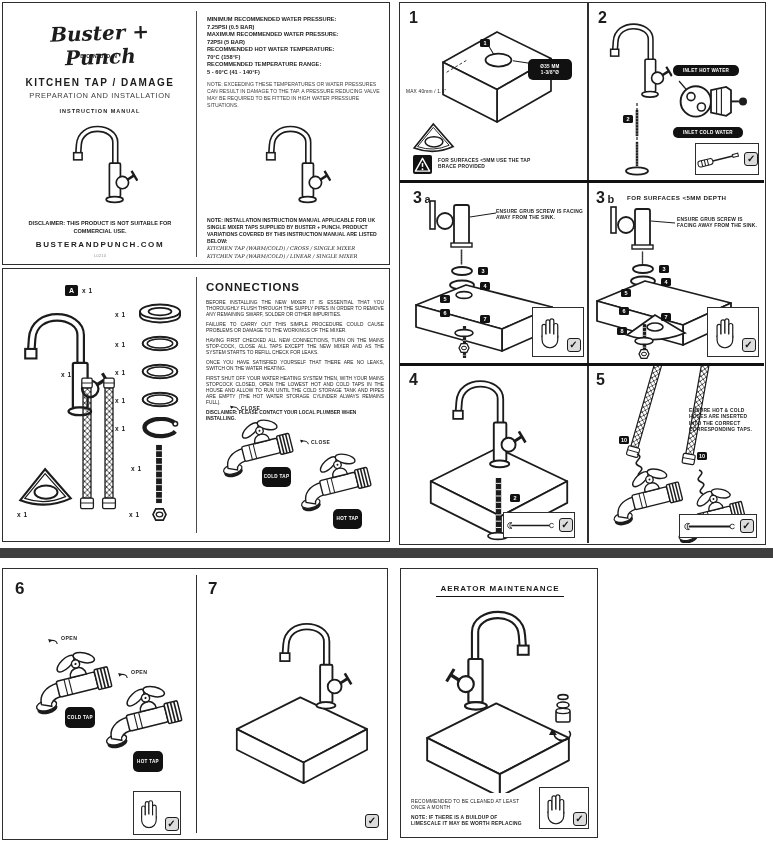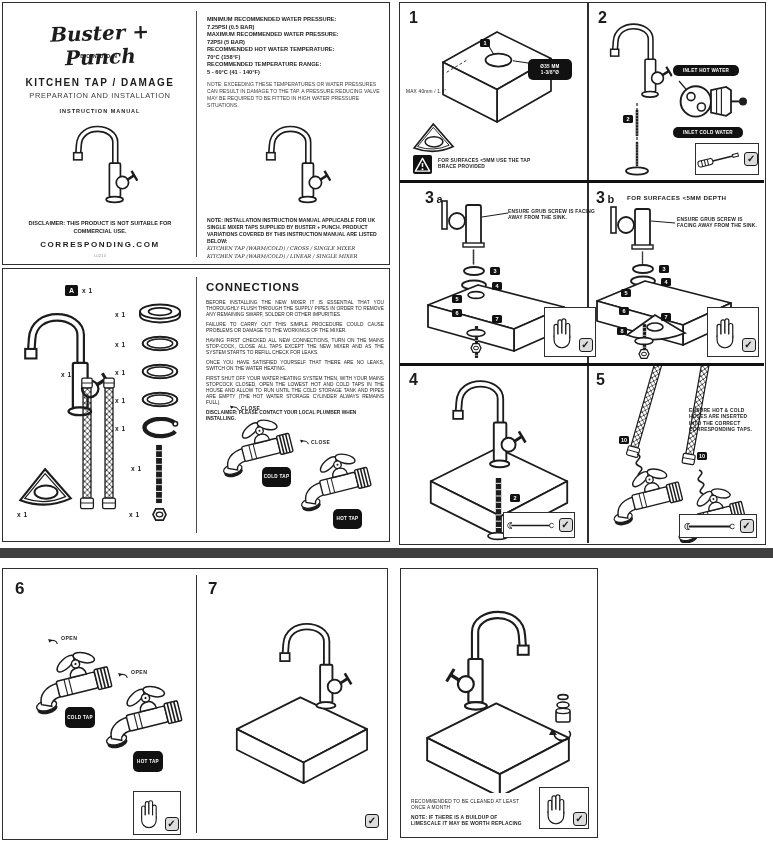--- a/index.html
+++ b/index.html
@@ -165,21 +165,21 @@
     <div class="vline" style="left:193px;top:8px;height:246px;"></div>
     <div class="abs logo ctr" style="left:10px;top:18px;width:174px;font-size:20px;">Buster + Punch</div>
     <div class="abs b ctr" style="left:10px;top:50px;width:174px;font-size:5px;letter-spacing:3px;">LONDON</div>
     <div class="abs b ctr" style="left:5px;top:74px;width:184px;font-size:10px;letter-spacing:1.5px;">KITCHEN TAP / DAMAGE</div>
     <div class="abs ctr" style="left:5px;top:88px;width:184px;font-size:7.5px;letter-spacing:.6px;color:#3d3d3d;">PREPARATION AND INSTALLATION</div>
     <div class="abs b ctr" style="left:5px;top:105px;width:184px;font-size:5.5px;letter-spacing:1px;">INSTRUCTION MANUAL</div>
     <svg class="abs" style="left:50px;top:112px;" width="92" height="104" viewBox="0 0 120 160">
         <use href="#sym-tap"></use>
       </svg>
     <div class="abs b ctr" style="left:24px;top:217px;width:146px;font-size:5.6px;line-height:1.35;">DISCLAIMER: THIS PRODUCT IS NOT SUITABLE FOR COMMERCIAL USE.</div>
-    <div class="abs b ctr" style="left:18px;top:237px;width:158px;font-size:8px;letter-spacing:1.6px;">CORRESPONDING.COM</div>
+    <div class="abs b ctr" style="left:18px;top:237px;width:158px;font-size:8px;letter-spacing:1.6px;">BUSTERANDPUNCH.COM</div>
     <div class="abs ctr" style="left:18px;top:250px;width:158px;font-size:4.4px;color:#9a9a9a;">L0210</div>
 
     <div class="abs b" style="left:204px;top:13px;width:174px;font-size:5.7px;line-height:1.32;">
       <span style="display:block">MINIMUM RECOMMENDED WATER PRESSURE:</span>
       <span style="display:block">7.25PSI (0.5 BAR)</span>
       <span style="display:block">MAXIMUM RECOMMENDED WATER PRESSURE:</span>
       <span style="display:block">72PSI (5 BAR)</span>
       <span style="display:block">RECOMMENDED HOT WATER TEMPERATURE:</span>
       <span style="display:block">70°C (158°F)</span>
       <span style="display:block">RECOMMENDED TEMPERATURE RANGE:</span>
@@ -326,21 +326,21 @@
       <div class="badge sm" style="left:86px;top:62px;width:66px;height:11px;">INLET HOT WATER</div>
       <div class="badge sm" style="left:86px;top:124px;width:70px;height:11px;">INLET COLD WATER</div>
       <div class="iconbox" style="left:108px;top:140px;width:64px;height:32px;">
         <svg width="46" height="13" viewBox="0 0 90 24" style="transform:rotate(-14deg);">
             <use href="#sym-screwdriver"></use>
           </svg>
         <span class="check">✓</span>
       </div>
     </div>
 
-    <div class="abs" style="left:16px;top:180px;width:187px;height:216px;">
+    <div class="abs" style="left:4px;top:180px;width:187px;height:216px;">
       <div class="stepnum" style="left:9px;top:6px;"><span>3</span><span class="stepsuffix">a</span></div>
       <svg class="abs" style="left:0;top:0;" width="187" height="180" viewBox="0 0 187 180">
         <rect x="26" y="18" width="5" height="28" fill="#fff" stroke="#1c1c1c" stroke-width="1.6"></rect>
         <circle cx="41" cy="38" r="8" fill="#fff" stroke="#1c1c1c" stroke-width="1.8"></circle>
         <rect x="50" y="22" width="15" height="40" rx="2" fill="#fff" stroke="#1c1c1c" stroke-width="1.8"></rect>
         <rect x="47" y="60" width="21" height="4" fill="#fff" stroke="#1c1c1c" stroke-width="1.4"></rect>
         <line x1="66" y1="34" x2="92" y2="30" stroke="#1c1c1c" stroke-width="1"></line>
         <use href="#sym-rod" x="54" y="66" width="7" height="16"></use>
         <ellipse cx="58" cy="88" rx="10" ry="4" fill="#fff" stroke="#1c1c1c" stroke-width="1.8"></ellipse>
         <ellipse cx="58" cy="102" rx="12" ry="4.5" fill="#fff" stroke="#1c1c1c" stroke-width="1.8"></ellipse>
@@ -480,20 +480,23 @@
 
     <div class="stepnum" style="left:205px;top:10px;font-size:17px;">7</div>
     <svg class="abs" style="left:218px;top:42px;" width="160" height="178" viewBox="0 0 170 190">
       <use href="#sym-counterZ" x="5" y="82" width="162" height="106"></use>
       <use href="#sym-tap" x="38" y="0" width="110" height="124"></use>
     </svg>
     <span class="check abs" style="left:362px;top:245px;">✓</span>
   </div>
 
   <div class="page" style="left:400px;top:568px;width:198px;height:270px;">
+    <div class="abs ctr" style="left:0;top:8px;width:198px;">
+      <span class="b" style="display:inline-block;font-size:8px;letter-spacing:1px;border-bottom:1.8px solid #141414;padding:0 4px 3px;">AERATOR MAINTENANCE</span>
+    </div>
     <svg class="abs" style="left:10px;top:28px;" width="178" height="196" viewBox="0 0 178 196">
       <use href="#sym-counterZ" x="2" y="96" width="170" height="108"></use>
       <g transform="translate(178,0) scale(-1,1)">
         <use href="#sym-tap" x="34" y="0" width="118" height="134"></use>
       </g>
       <ellipse cx="152" cy="100" rx="5" ry="2.4" fill="#fff" stroke="#1c1c1c" stroke-width="1.6"></ellipse>
       <ellipse cx="152" cy="108" rx="6" ry="3" fill="#fff" stroke="#1c1c1c" stroke-width="1.6"></ellipse>
       <rect x="145" y="114" width="14" height="11" rx="1.5" fill="#fff" stroke="#1c1c1c" stroke-width="1.6"></rect>
       <ellipse cx="152" cy="114" rx="7" ry="2.6" fill="#fff" stroke="#1c1c1c" stroke-width="1.4"></ellipse>
       <path d="M158 134a8 6 0 1 1-14 1" fill="none" stroke="#1c1c1c" stroke-width="1.6"></path>

